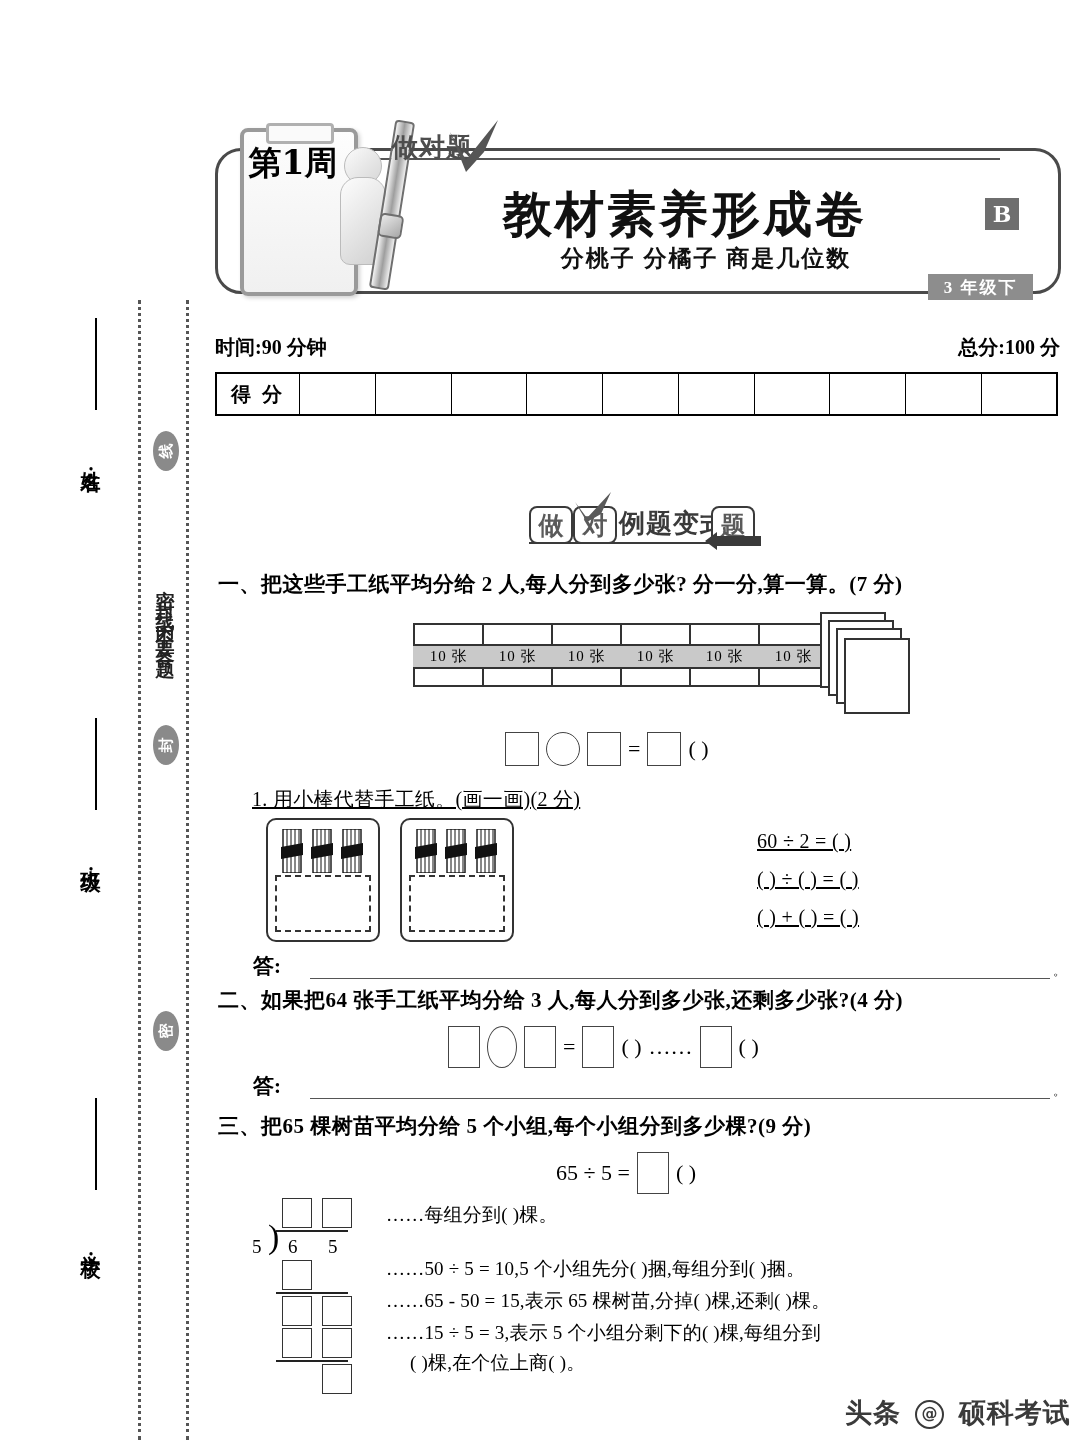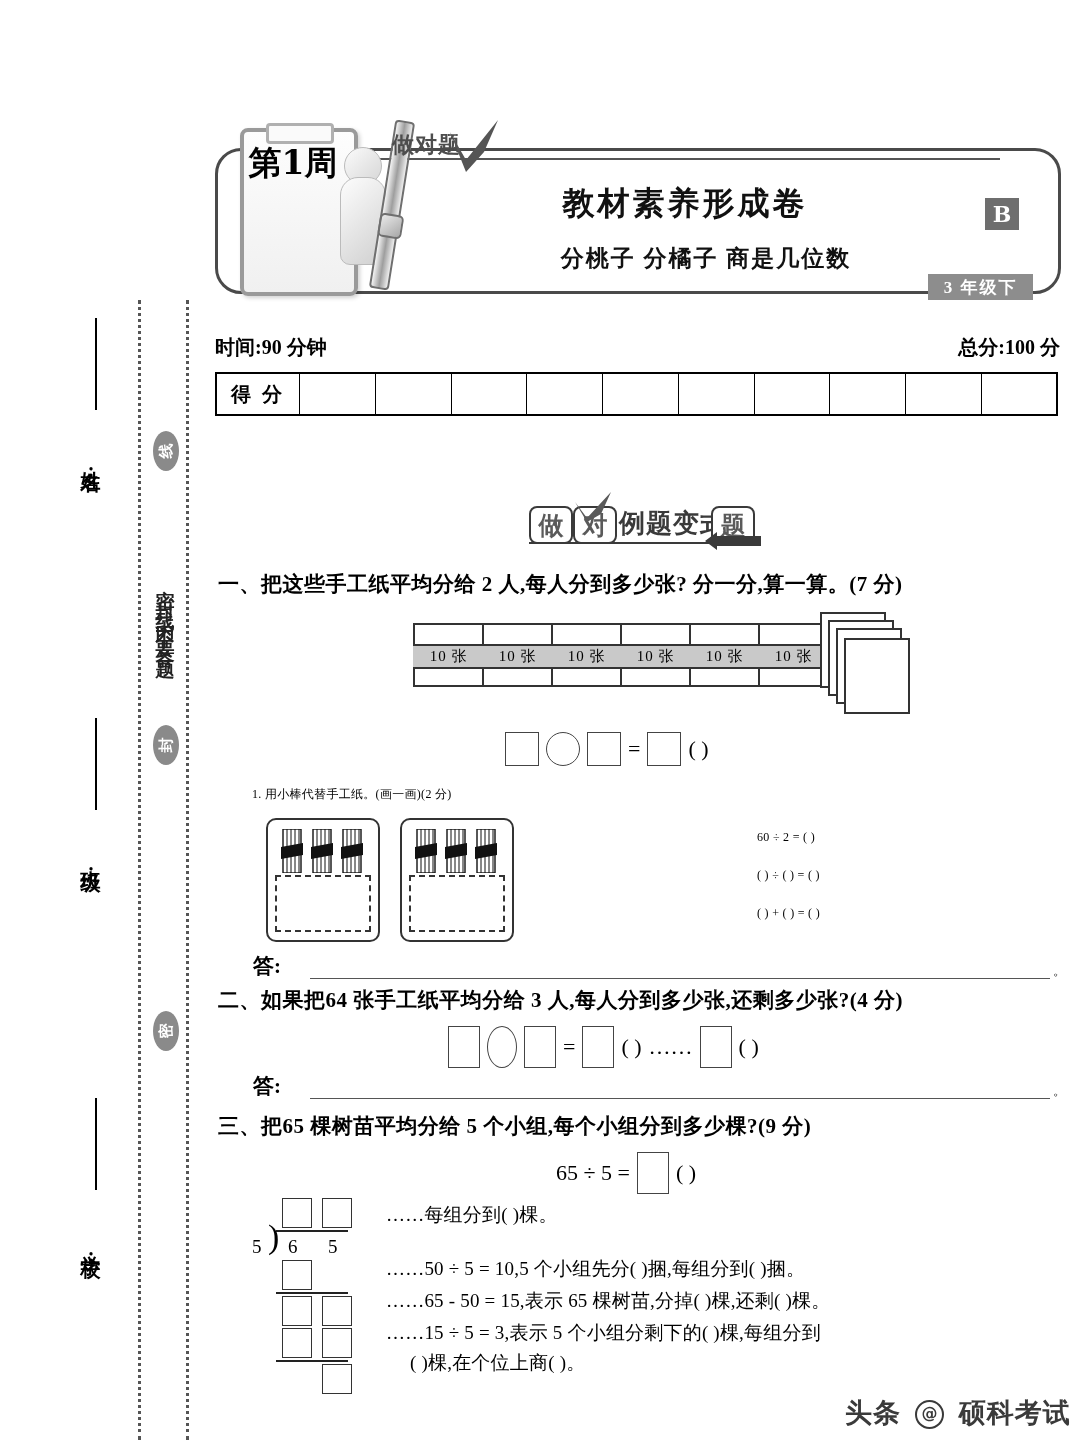--- a/index.html
+++ b/index.html
@@ -74,31 +74,31 @@
   }
   .pen-grip{
     position:absolute;left:-2px;top:92px;width:20px;height:20px;
     background:linear-gradient(135deg,#e9e9e9,#a8a8a8);border:2px solid #6f6f6f;
     border-radius:5px;
   }
   .badge-tick{
     position:absolute;left:392px;top:124px;width:110px;height:52px;
   }
   .tick-label{
-    position:absolute;left:0;top:6px;font-size:22px;font-weight:bold;
+    position:absolute;left:0;top:6px;font-size:26px;font-weight:bold;
     color:#4d4d4d;letter-spacing:1px;
     font-family:"DejaVu Sans",sans-serif;
   }
   .tick-mark{
     position:absolute;left:52px;top:-6px;width:60px;height:60px;
   }
   .tick-mark svg{display:block;}
   .title-main{
     position:absolute;left:455px;top:182px;width:460px;text-align:center;
-    font-size:32px;font-weight:bold;letter-spacing:3px;color:#111;
+    font-size:49px;font-weight:bold;letter-spacing:3px;color:#111;
     font-family:"DejaVu Serif",serif;
   }
   .title-sub{
     position:absolute;left:476px;top:243px;width:460px;text-align:center;
     font-size:23px;font-weight:bold;letter-spacing:2px;color:#111;
   }
   .b-badge{
     position:absolute;left:985px;top:198px;width:34px;height:32px;
     background:#6e6e6e;color:#fff;font-size:22px;font-weight:bold;
     display:flex;align-items:center;justify-content:center;
@@ -150,21 +150,21 @@
     position:absolute;left:14px;top:42px;width:222px;height:0;border-top:2.5px solid #3a3a3a;
   }
   .sec-arrow{position:absolute;left:188px;top:30px;}
 
   
   .qtext{
     position:absolute;font-size:21px;font-weight:bold;letter-spacing:.5px;
     white-space:nowrap;
   }
   .qtext-l{
-    position:absolute;font-size:12px;letter-spacing:.3px;white-space:nowrap;
+    position:absolute;font-size:20px;letter-spacing:.3px;white-space:nowrap;text-decoration:underline;
   }
 
   
   .bundles{position:absolute;left:413px;top:623px;}
   .bundle{
     position:absolute;top:0;width:67px;height:60px;border:2px solid #333;background:#fff;
   }
   .bundle .band{
     position:absolute;left:-2px;right:-2px;top:19px;height:21px;
     border-top:2px solid #333;border-bottom:2px solid #333;background:#c9c9c9;

